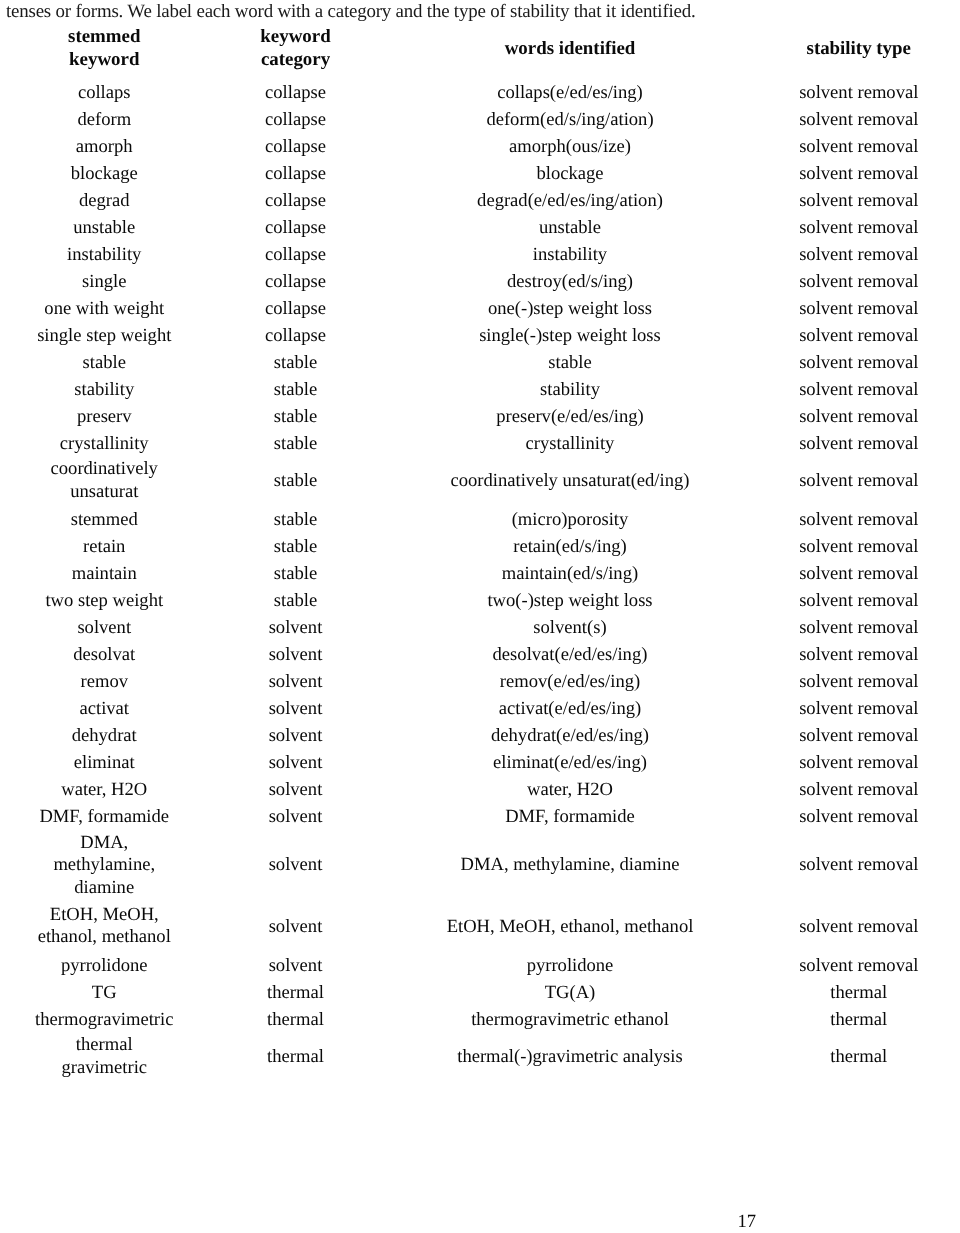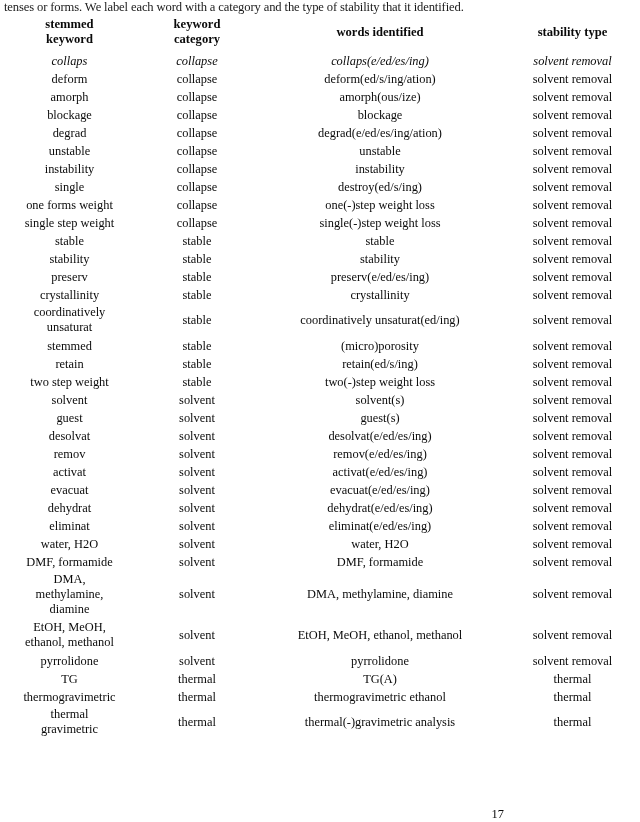--- a/index.html
+++ b/index.html
@@ -62,21 +62,20 @@
     line-height: 15px;
     padding: 1px 3px 2px 3px;
   }
 
   
   .rule-top {
     border-top: 2.6px solid #5a5a5a;
   }
   .rule-head {
     border-top: 1.4px solid #4a4a4a;
-    font-style: italic;
   }
   .rule-mid {
     border-top: 1.6px solid #5a5a5a;
   }
   .rule-bottom {
     border-top: 2.6px solid #5a5a5a;
   }
   .rule-spacer {
     height: 1px;
     line-height: 1px;
@@ -168,21 +167,21 @@
             <td>instability</td>
             <td>solvent removal</td>
           </tr>
           <tr class="data-row">
             <td>single</td>
             <td>collapse</td>
             <td>destroy(ed/s/ing)</td>
             <td>solvent removal</td>
           </tr>
           <tr class="data-row">
-            <td>one forms weight</td>
+            <td>one with weight</td>
             <td>collapse</td>
             <td>one(-)step weight loss</td>
             <td>solvent removal</td>
           </tr>
           <tr class="data-row">
             <td>single step weight</td>
             <td>collapse</td>
             <td>single(-)step weight loss</td>
             <td>solvent removal</td>
           </tr>
@@ -223,59 +222,53 @@
             <td>(micro)porosity</td>
             <td>solvent removal</td>
           </tr>
           <tr class="data-row">
             <td>retain</td>
             <td>stable</td>
             <td>retain(ed/s/ing)</td>
             <td>solvent removal</td>
           </tr>
           <tr class="data-row">
+            <td>maintain</td>
+            <td>stable</td>
+            <td>maintain(ed/s/ing)</td>
+            <td>solvent removal</td>
+          </tr>
+          <tr class="data-row">
             <td>two step weight</td>
             <td>stable</td>
             <td>two(-)step weight loss</td>
             <td>solvent removal</td>
           </tr>
           <tr class="data-row">
             <td class="rule-mid">solvent</td>
             <td class="rule-mid">solvent</td>
             <td class="rule-mid">solvent(s)</td>
             <td class="rule-mid">solvent removal</td>
           </tr>
           <tr class="data-row">
-            <td>guest</td>
-            <td>solvent</td>
-            <td>guest(s)</td>
-            <td>solvent removal</td>
-          </tr>
-          <tr class="data-row">
             <td>desolvat</td>
             <td>solvent</td>
             <td>desolvat(e/ed/es/ing)</td>
             <td>solvent removal</td>
           </tr>
           <tr class="data-row">
             <td>remov</td>
             <td>solvent</td>
             <td>remov(e/ed/es/ing)</td>
             <td>solvent removal</td>
           </tr>
           <tr class="data-row">
             <td>activat</td>
             <td>solvent</td>
             <td>activat(e/ed/es/ing)</td>
-            <td>solvent removal</td>
-          </tr>
-          <tr class="data-row">
-            <td>evacuat</td>
-            <td>solvent</td>
-            <td>evacuat(e/ed/es/ing)</td>
             <td>solvent removal</td>
           </tr>
           <tr class="data-row">
             <td>dehydrat</td>
             <td>solvent</td>
             <td>dehydrat(e/ed/es/ing)</td>
             <td>solvent removal</td>
           </tr>
           <tr class="data-row">
             <td>eliminat</td>

